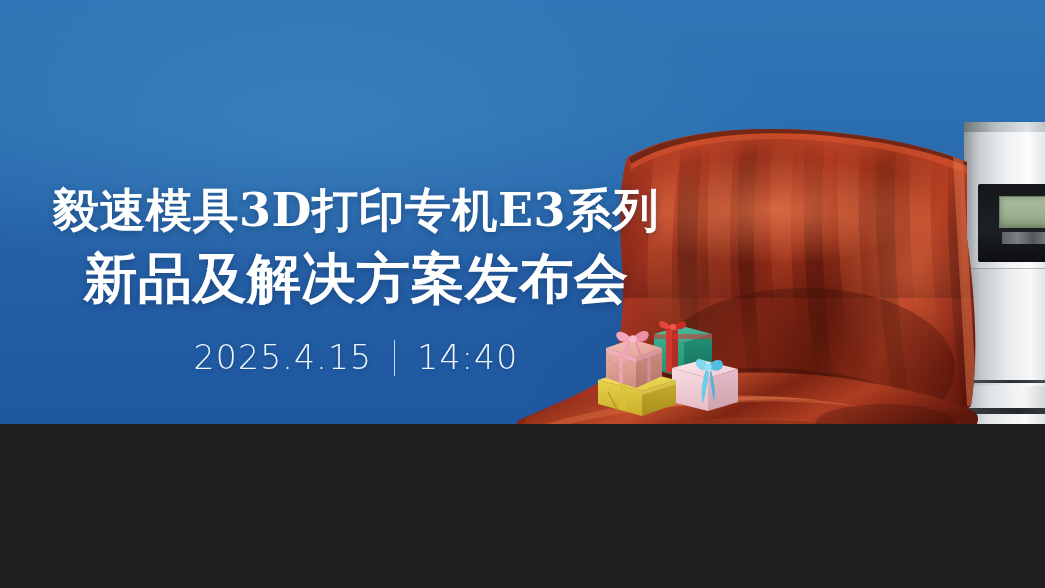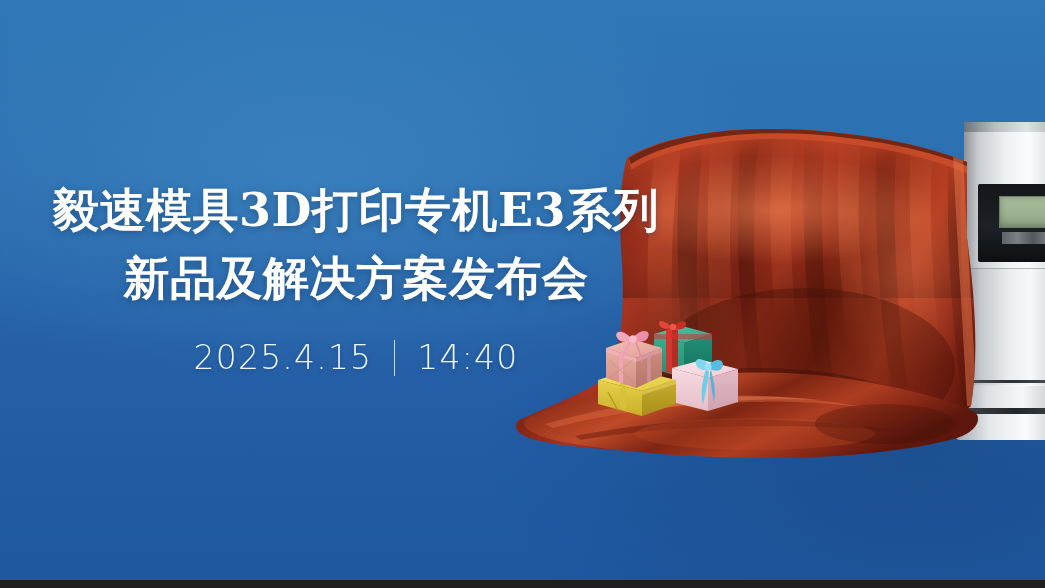--- a/index.html
+++ b/index.html
@@ -4,21 +4,21 @@
 <title>Product Launch Banner</title>
 <style>
   html, body {
     margin: 0;
     padding: 0;
     background: #1f1f1f;
   }
   #banner {
     position: relative;
     width: 1045px;
-    height: 580px;
+    height: 424px;
     overflow: hidden;
     font-family: "Liberation Sans", "DejaVu Sans", sans-serif;
     background: linear-gradient(180deg, #2f77b6 0%, #2b6fb0 30%, #255fa6 62%, #205aa2 86%, #1f58a0 100%);
   }
 
   
   #bg-glow {
     position: absolute;
     inset: 0;
     background:
@@ -40,21 +40,21 @@
     color: #ffffff;
     font-family: "DejaVu Serif", "Liberation Serif", serif;
     font-weight: 700;
     font-size: 47px;
     line-height: 68px;
     letter-spacing: 0.5px;
     white-space: nowrap;
     text-shadow: 0 2px 7px rgba(10,38,74,0.38);
   }
   #title-line-1 { font-size: 46px; }
-  #title-line-2 { font-size: 46px; }
+  #title-line-2 { font-size: 54px; }
 
   #event-meta {
     margin-top: 26px;
     display: flex;
     align-items: center;
     justify-content: center;
     gap: 22px;
     color: #eef4fa;
     font-size: 33px;
     font-weight: 300;

